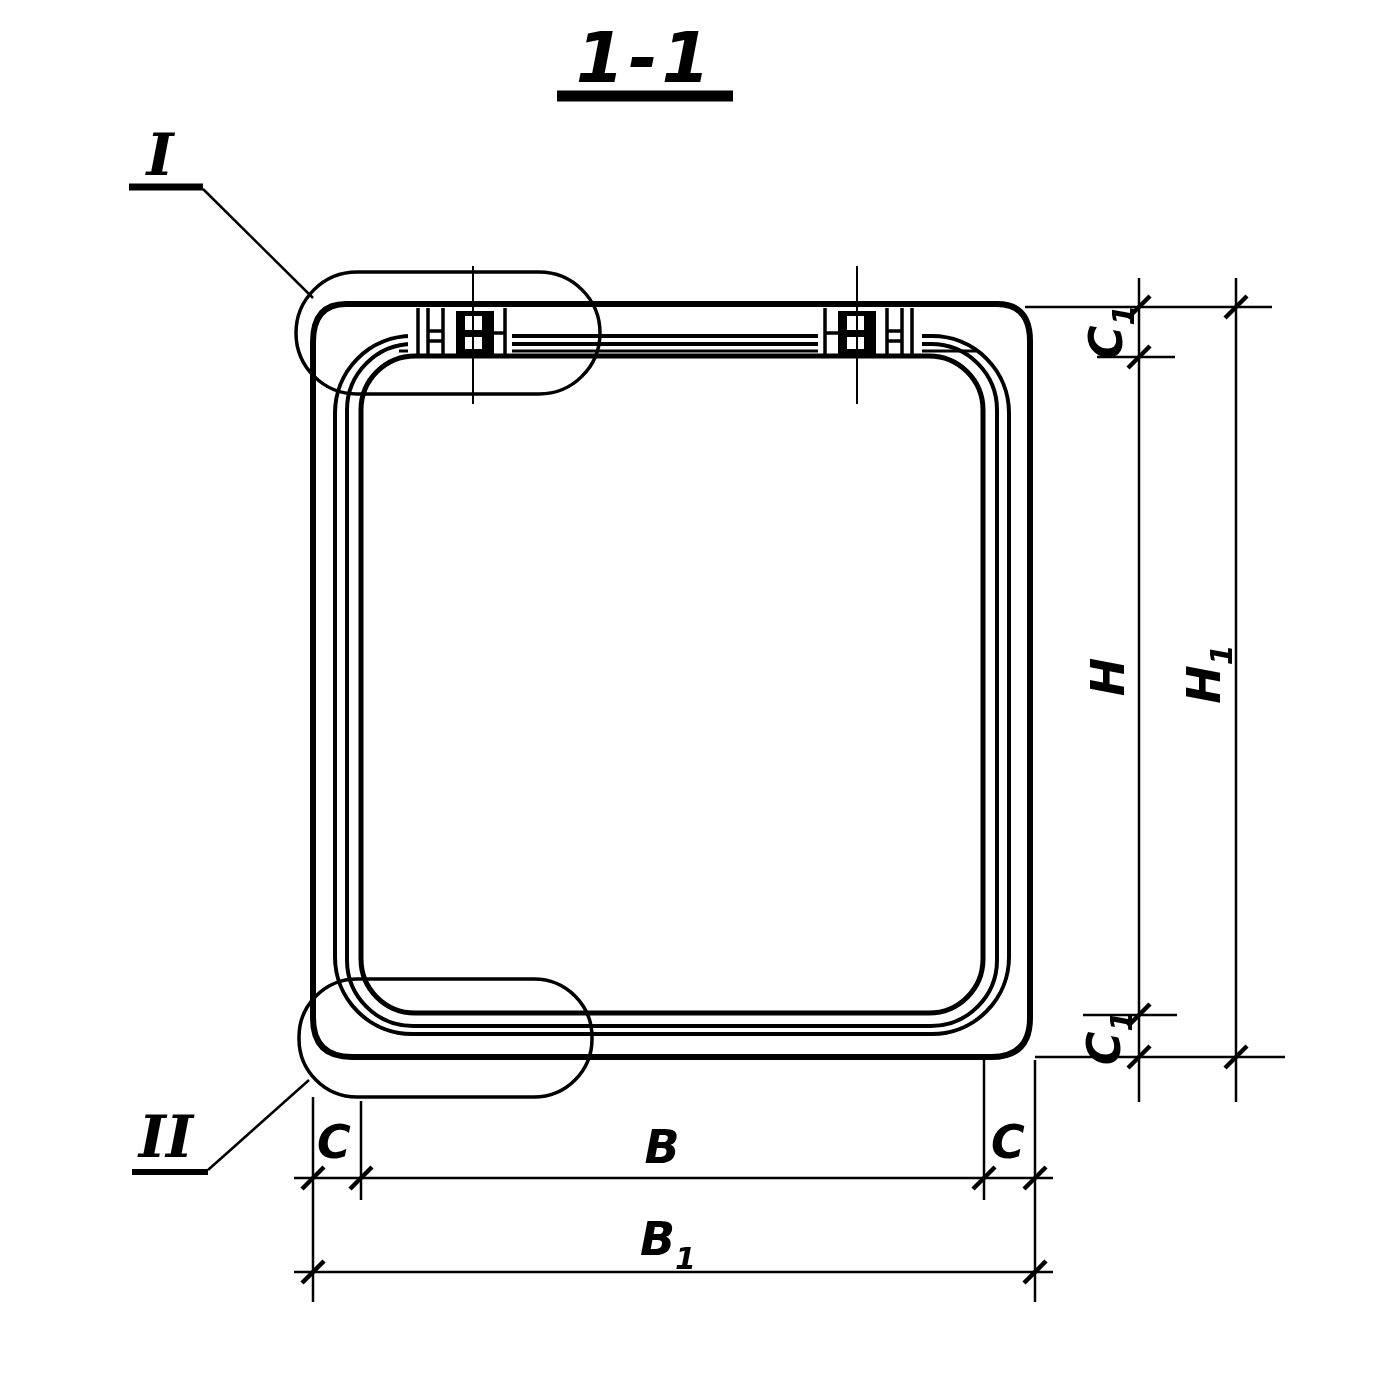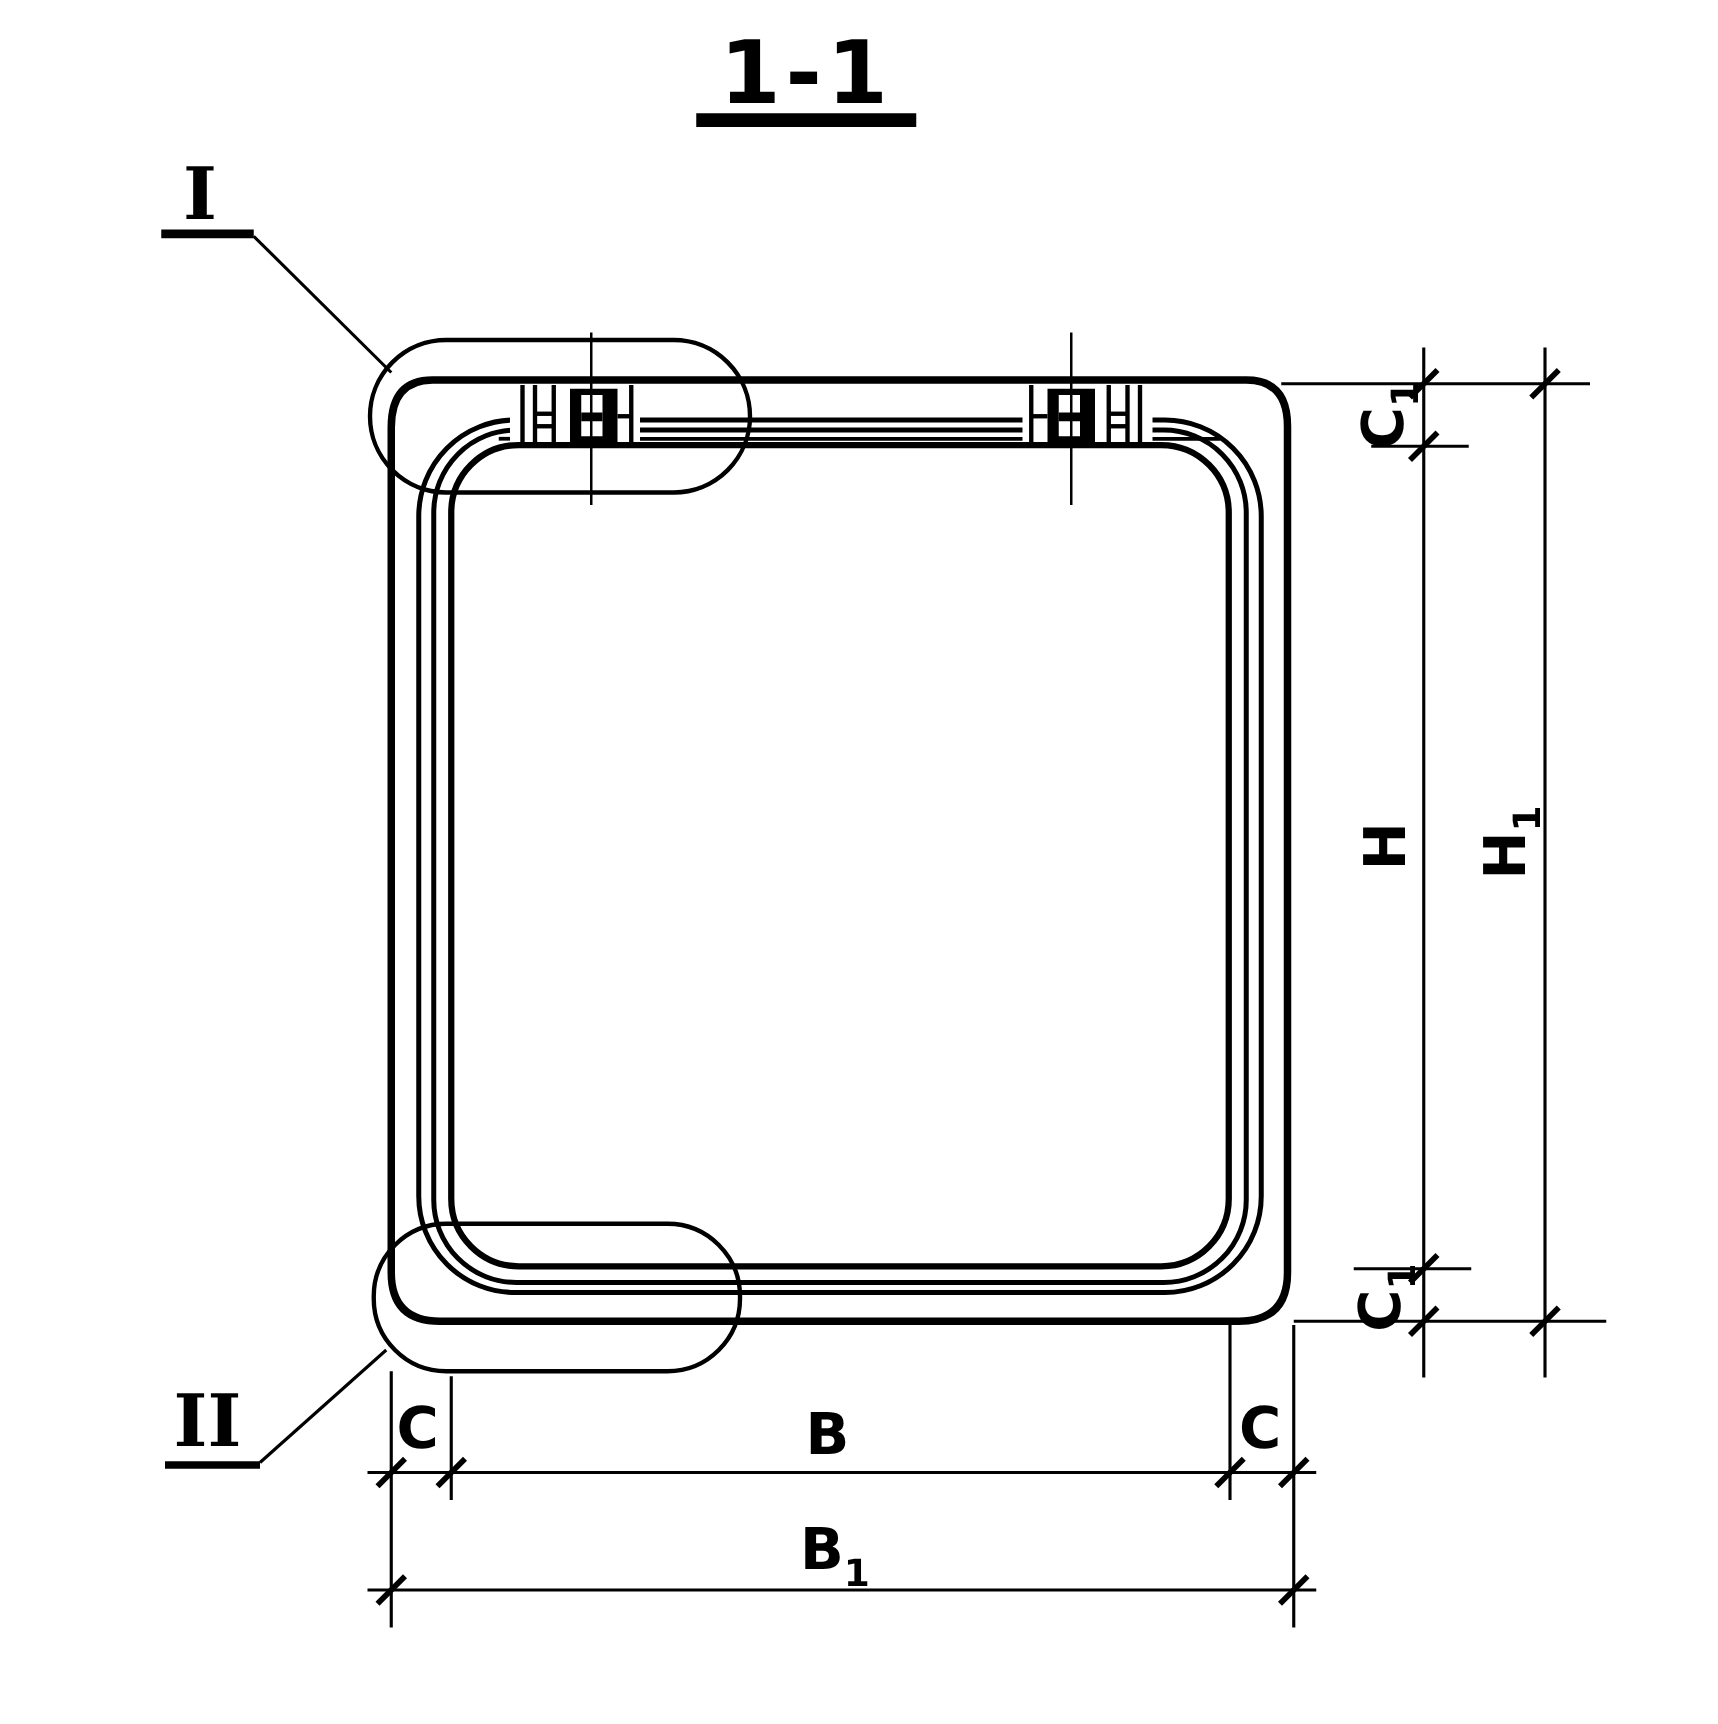--- a/index.html
+++ b/index.html
@@ -7,20 +7,21 @@
     padding:0;
     background:#ffffff;
     font-family:"DejaVu Sans", sans-serif;
   }
   .sheet{
     position:relative;
     width:1374px;
     height:1379px;
     background:#ffffff;
     overflow:hidden;
+    font-style:italic;
   }
   svg{display:block}
   .ink-stroke{stroke:#000;fill:none}
   .dim-label{
     font-family:"DejaVu Sans", sans-serif;
     font-weight:bold;
     font-size:46px;
     fill:#000;
   }
   .dim-label .sub{font-size:30px;}

